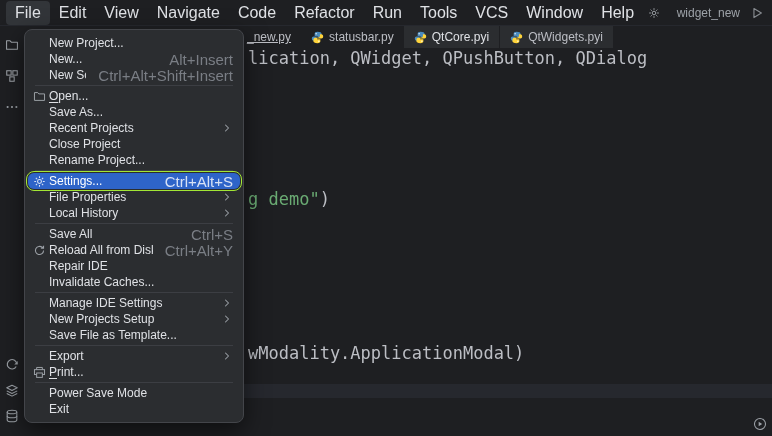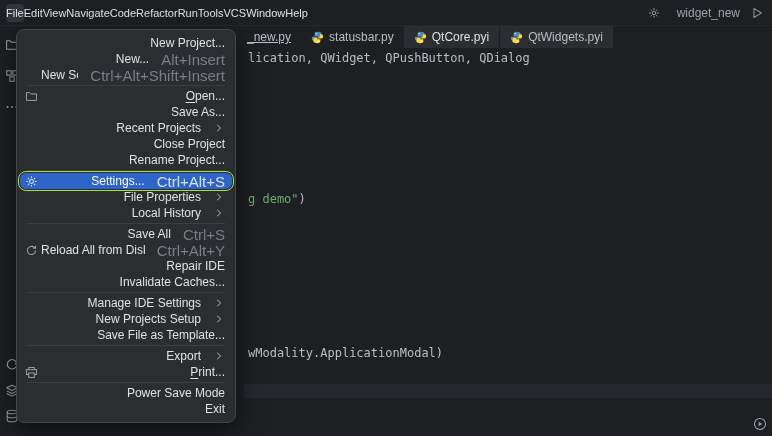--- a/index.html
+++ b/index.html
@@ -4,21 +4,21 @@
 <style>
   * { margin:0; padding:0; box-sizing:border-box; }
   html,body { width:772px; height:436px; overflow:hidden; background:#1E1F22;
     font-family:"Liberation Sans", sans-serif; }
   .app { position:relative; width:772px; height:436px; background:#1E1F22; color:#DFE1E5; }
 
   
   .titlebar { height:26px; display:flex; align-items:center; padding:0 8px 0 6px;
     background:#1E1F22; border-bottom:1px solid #26282E; }
   .menus { display:flex; align-items:center; }
-  .tb-menu { font-size:11px; color:#DFE1E5; padding:3px 0; border-radius:4px; cursor:default; }
+  .tb-menu { font-size:16px; color:#DFE1E5; padding:3px 9px; border-radius:4px; cursor:default; }
   .tb-menu.open { background:#323539; }
   .tb-right { margin-left:auto; display:flex; align-items:center; gap:10px; color:#9DA2A8; }
   .tb-project { font-size:12px; color:#9DA2A8; display:flex; align-items:center; gap:17px; }
   .icn { display:inline-flex; align-items:center; justify-content:center; line-height:0; }
 
   
   .body { display:flex; height:410px; }
   .toolbar { width:24px; display:flex; flex-direction:column; align-items:center;
     padding:9px 0 4px 0; background:#1E1F22; color:#9DA2A8; }
   .tw-btn { width:20px; height:20px; display:flex; align-items:center; justify-content:center;
@@ -29,29 +29,29 @@
   .main { flex:1; display:flex; flex-direction:column; min-width:0; }
   .tabbar { height:22px; display:flex; align-items:stretch; margin-left:220px; background:#1E1F22; }
   .tab { display:flex; align-items:center; gap:5px; padding:0 10px; font-size:12px;
     color:#BCBEC4; white-space:nowrap; }
   .tab.partial { padding-left:3px;text-decoration:underline; }
   .tab.raised { background:#2B2D30; }
   .tab.raised + .tab.raised { border-left:1px solid #1E1F22; }
   .tab.active { color:#DFE1E5; }
 
   .editor { position:relative; flex:1; background:#1E1F22;
-    font-family:"DejaVu Sans Mono", monospace; font-size:12px;padding-left:40px; }
+    font-family:"DejaVu Sans Mono", monospace; font-size:17px;padding-left:40px; }
   .code-line { position:absolute; left:224px; white-space:pre; line-height:14px; }
   .caret-line { position:absolute; left:220px; right:0; top:336px; height:14px; background:#26282E; }
   .editor-corner-btn { position:absolute; right:5px; bottom:5px; color:#9DA2A8; }
 
   
-  .menu-popup { position:absolute; left:16px; top:29px; width:220px; background:#2B2D30;
+  .menu-popup { position:absolute; left:24px; top:29px; width:220px; background:#2B2D30;
     border:1px solid #43454A; border-radius:8px; padding:5px 0;
-    box-shadow:0 8px 24px rgba(0,0,0,.55); z-index:10;text-align:right; }
+    box-shadow:0 8px 24px rgba(0,0,0,.55); z-index:10; }
   .menu-row { height:16px; display:flex; align-items:center; margin:0 3px; padding:0 7px 0 4px;
     border-radius:4px; font-size:12px; color:#DFE1E5; cursor:default; }
   .menu-row.selected { color:#FFFFFF; outline-offset:1px;border-radius:6px; }
   .mi-icon { width:14px; margin-right:3px; display:inline-flex; justify-content:center; line-height:0; color:#9DA2A8; }
   .menu-row.selected .mi-icon { color:#D8E2F6; }
   .mi-label { flex:1; white-space:nowrap; overflow:hidden; }
   .mi-label u { text-decoration:underline; text-underline-offset:2px; }
   .mi-shortcut { margin-left:12px; font-size:15px; color:#7A7E85; white-space:nowrap; }
   .menu-row.selected .mi-shortcut { color:#D8E2F6; }
   .mi-sub { margin-left:12px; color:#9DA2A8; line-height:0; }

